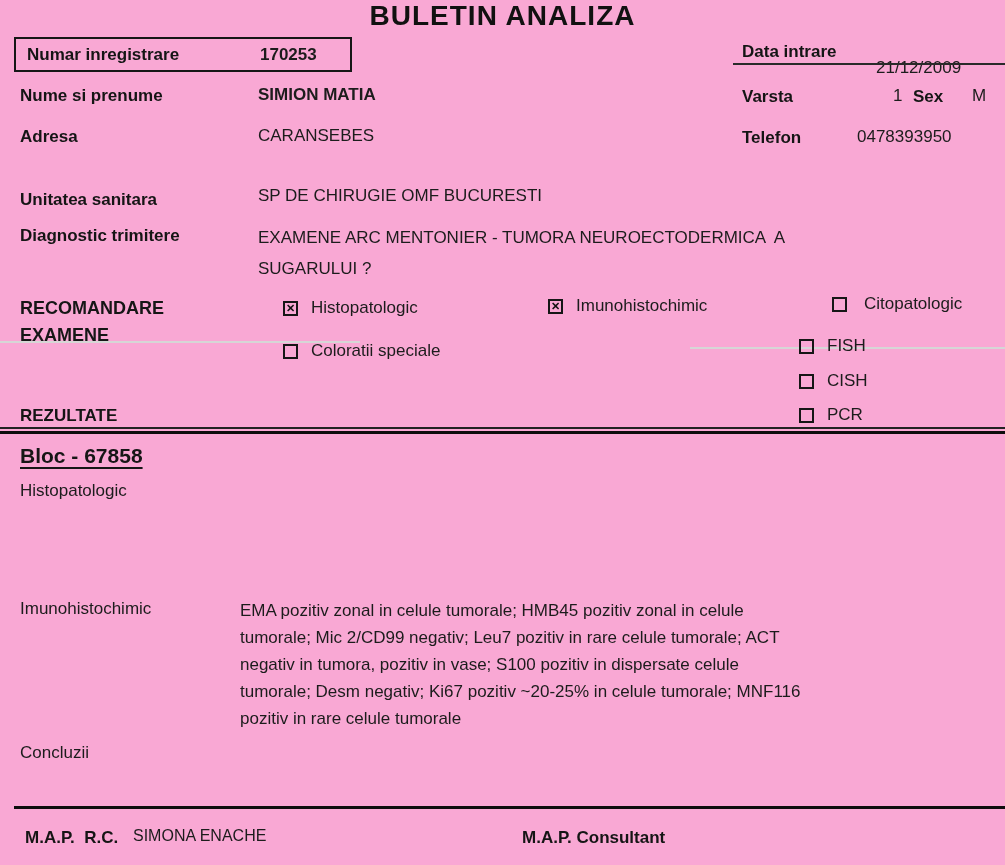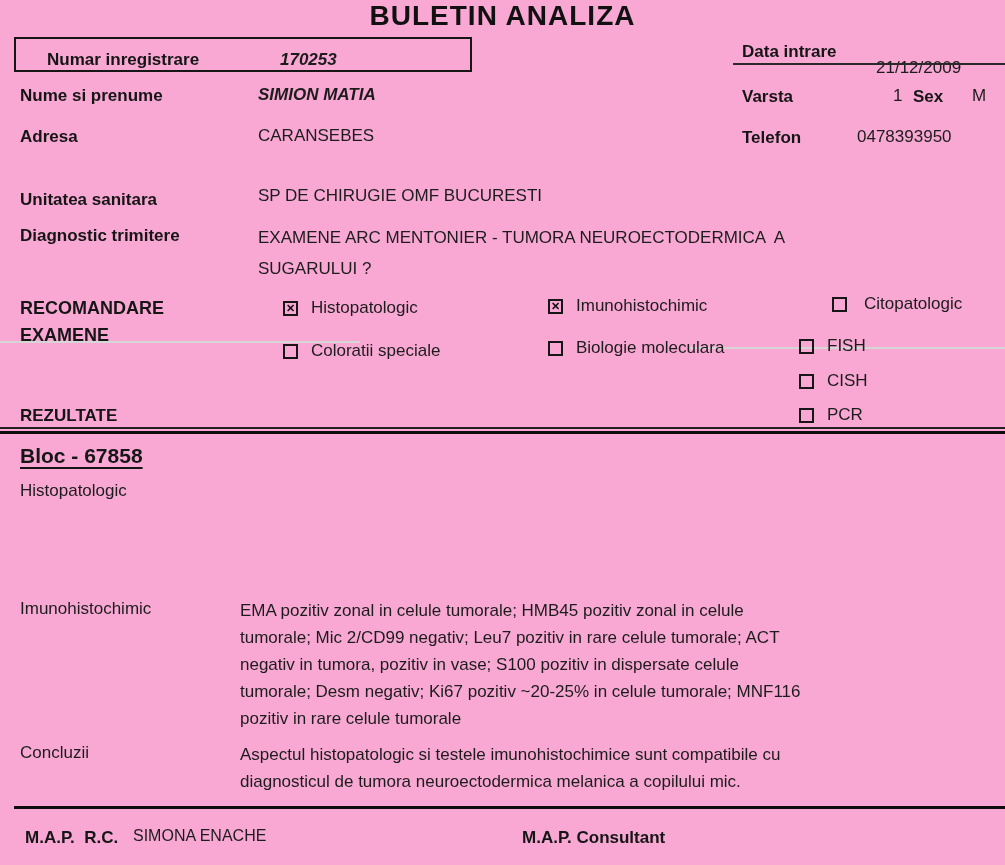--- a/index.html
+++ b/index.html
@@ -7,24 +7,24 @@
     position:relative;width:1005px;height:865px;background:#f9a8d4;
     font-family:"Liberation Sans",sans-serif;color:#161616;overflow:hidden;
   }
   .abs{position:absolute;}
   .doc-title{
     top:0;left:0;width:100%;text-align:center;
     font-size:28px;font-weight:700;letter-spacing:1px;color:#111;
   }
   .lbl{font-size:17px;font-weight:700;color:#151515;white-space:pre;}
   .val{font-size:17px;font-weight:400;color:#1c1c1c;white-space:pre-wrap;}
-  .val-bold{font-weight:700;font-style:italic;}
+  .val-bold{font-weight:700;}
   .reg-box{
-    left:14px;top:37px;width:458px;height:35px;
-    border:2px solid #161616;display:flex;align-items:flex-end;box-sizing:border-box;padding-left:20px;
+    left:14px;top:37px;width:338px;height:35px;
+    border:2px solid #161616;display:flex;align-items:center;box-sizing:border-box;
   }
   .reg-box .lbl{padding-left:11px;width:233px;}
   .rule{background:#2a2a2a;}
   .double-rule-top{left:0;top:427px;width:1005px;height:2px;background:#222;}
   .double-rule-bottom{left:0;top:431px;width:1005px;height:3px;background:#0d0d0d;}
   .footer-rule{left:14px;top:806px;width:991px;height:3px;background:#0d0d0d;}
   .section-lbl{font-size:18px;font-weight:700;white-space:pre-wrap;line-height:27px;}
   .block-lbl{
     font-size:21px;font-weight:700;
     text-decoration:underline;text-decoration-thickness:2px;text-underline-offset:4px;
@@ -89,24 +89,20 @@
     <span class="cb-label">Imunohistochimic</span>
   </div>
   <div class="cb-item" style="left:832px;top:293px;gap:17px">
     <span class="cb"></span>
     <span class="cb-label">Citopatologic</span>
   </div>
   <div class="cb-item" style="left:283px;top:340px">
     <span class="cb"></span>
     <span class="cb-label">Coloratii speciale</span>
   </div>
-  <div class="cb-item" style="left:548px;top:337px">
-    <span class="cb"></span>
-    <span class="cb-label">Biologie moleculara</span>
-  </div>
   <div class="cb-item" style="left:799px;top:335px">
     <span class="cb"></span>
     <span class="cb-label">FISH</span>
   </div>
   <div class="cb-item" style="left:799px;top:370px">
     <span class="cb"></span>
     <span class="cb-label">CISH</span>
   </div>
   <div class="cb-item" style="left:799px;top:404px">
     <span class="cb"></span>
@@ -122,21 +118,19 @@
   <span class="abs val" style="left:20px;top:481px">Histopatologic</span>
 
   <span class="abs val" style="left:20px;top:599px">Imunohistochimic</span>
   <div class="abs para" style="left:240px;top:597px;width:640px">EMA pozitiv zonal in celule tumorale; HMB45 pozitiv zonal in celule
 tumorale; Mic 2/CD99 negativ; Leu7 pozitiv in rare celule tumorale; ACT
 negativ in tumora, pozitiv in vase; S100 pozitiv in dispersate celule
 tumorale; Desm negativ; Ki67 pozitiv ~20-25% in celule tumorale; MNF116
 pozitiv in rare celule tumorale</div>
 
   <span class="abs val" style="left:20px;top:743px">Concluzii</span>
-  <div class="abs para" style="left:240px;top:741px;width:660px">Aspectul histopatologic si testele imunohistochimice sunt compatibile cu
-diagnosticul de tumora neuroectodermica melanica a copilului mic.</div>
 
   <div class="abs footer-rule"></div>
   <span class="abs lbl" style="left:25px;top:828px">M.A.P.  R.C.</span>
   <span class="abs val" style="left:133px;top:827px;font-size:16px">SIMONA ENACHE</span>
   <span class="abs lbl" style="left:522px;top:828px">M.A.P. Consultant</span>
 
 </div>
 
 </body></html>

